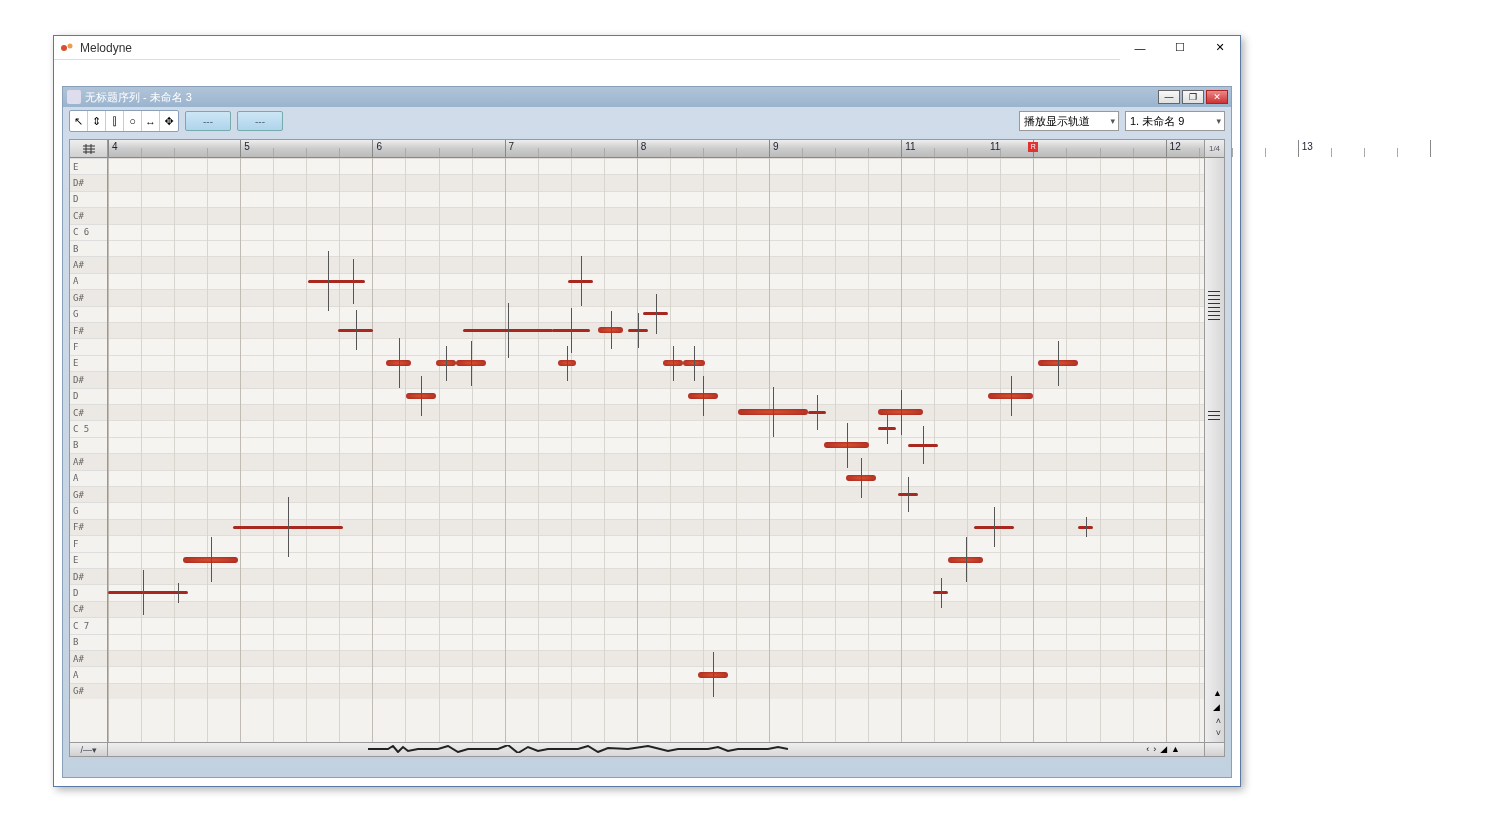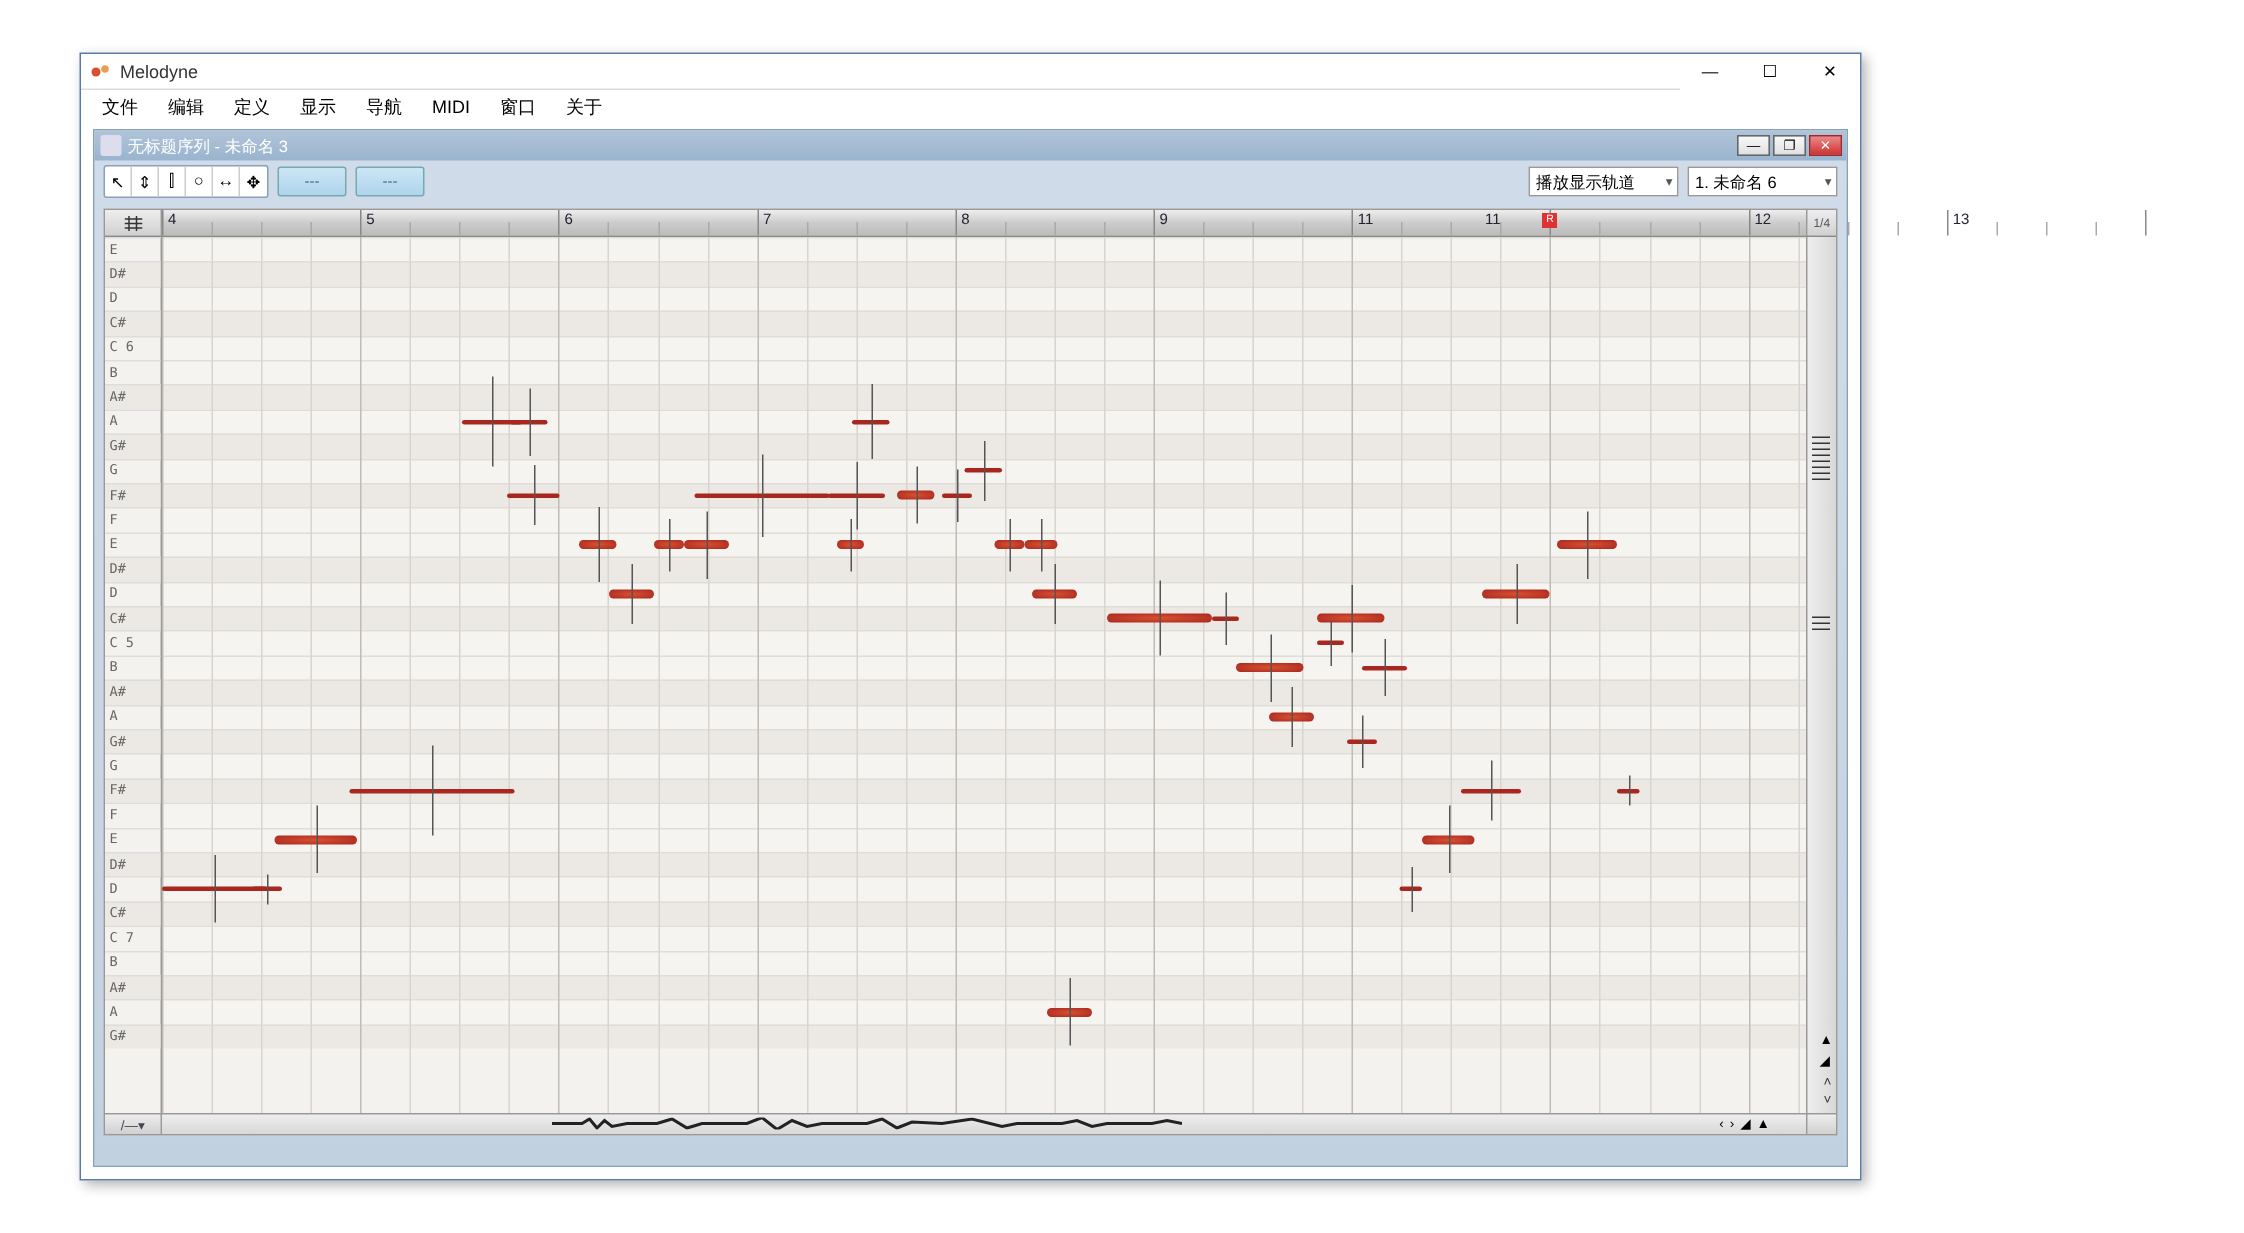--- a/index.html
+++ b/index.html
@@ -86,30 +86,20 @@
         </svg>
     </span>
     <span class="app-title">Melodyne</span>
     <div class="win-controls">
       <button>—</button>
       <button>☐</button>
       <button class="close">✕</button>
     </div>
   </div>
 
-  <div class="menu-bar" id="menu-bar">
-      <div class="menu-item">文件</div>
-      <div class="menu-item">编辑</div>
-      <div class="menu-item">定义</div>
-      <div class="menu-item">显示</div>
-      <div class="menu-item">导航</div>
-      <div class="menu-item">MIDI</div>
-      <div class="menu-item">窗口</div>
-      <div class="menu-item">关于</div>
-    </div>
 
   <div class="inner-wrap">
     <div class="doc-title-bar">
       <span class="doc-icon"></span>
       <span>无标题序列 - 未命名 3</span>
       <div class="doc-controls">
         <button>—</button>
         <button>❐</button>
         <button class="close-doc">✕</button>
       </div>
@@ -121,21 +111,21 @@
           <div class="tool-btn">⇕</div>
           <div class="tool-btn">⫿</div>
           <div class="tool-btn">○</div>
           <div class="tool-btn">↔</div>
           <div class="tool-btn">✥</div>
         </div>
       <div class="dash-btn">---</div>
       <div class="dash-btn">---</div>
       <div class="right-controls">
         <div class="select-box">播放显示轨道</div>
-        <div class="select-box">1. 未命名 6</div>
+        <div class="select-box">1. 未命名 9</div>
       </div>
     </div>
 
     <div class="editor-area">
       <div class="corner-box">
         <svg width="12" height="10" viewBox="0 0 12 10">
             <line x1="0" y1="2" x2="12" y2="2" stroke="#333"></line>
             <line x1="0" y1="5" x2="12" y2="5" stroke="#333"></line>
             <line x1="0" y1="8" x2="12" y2="8" stroke="#333"></line>
             <line x1="3" y1="0" x2="3" y2="10" stroke="#333"></line>

